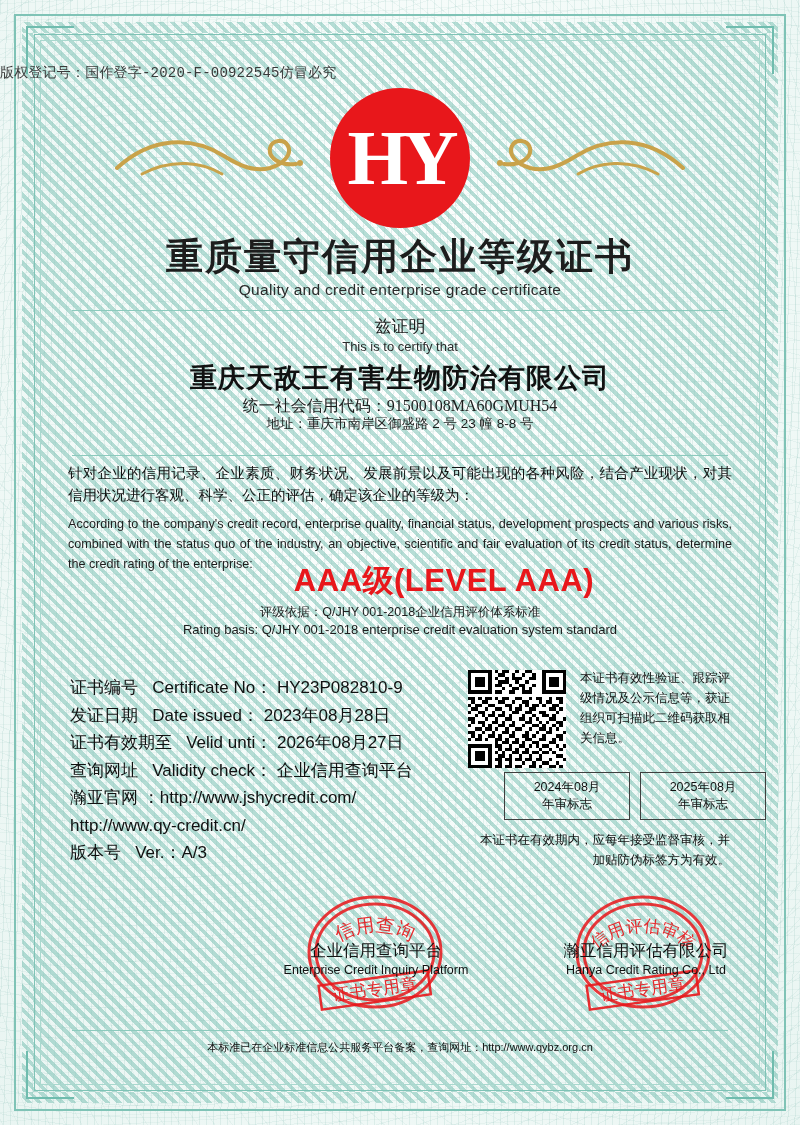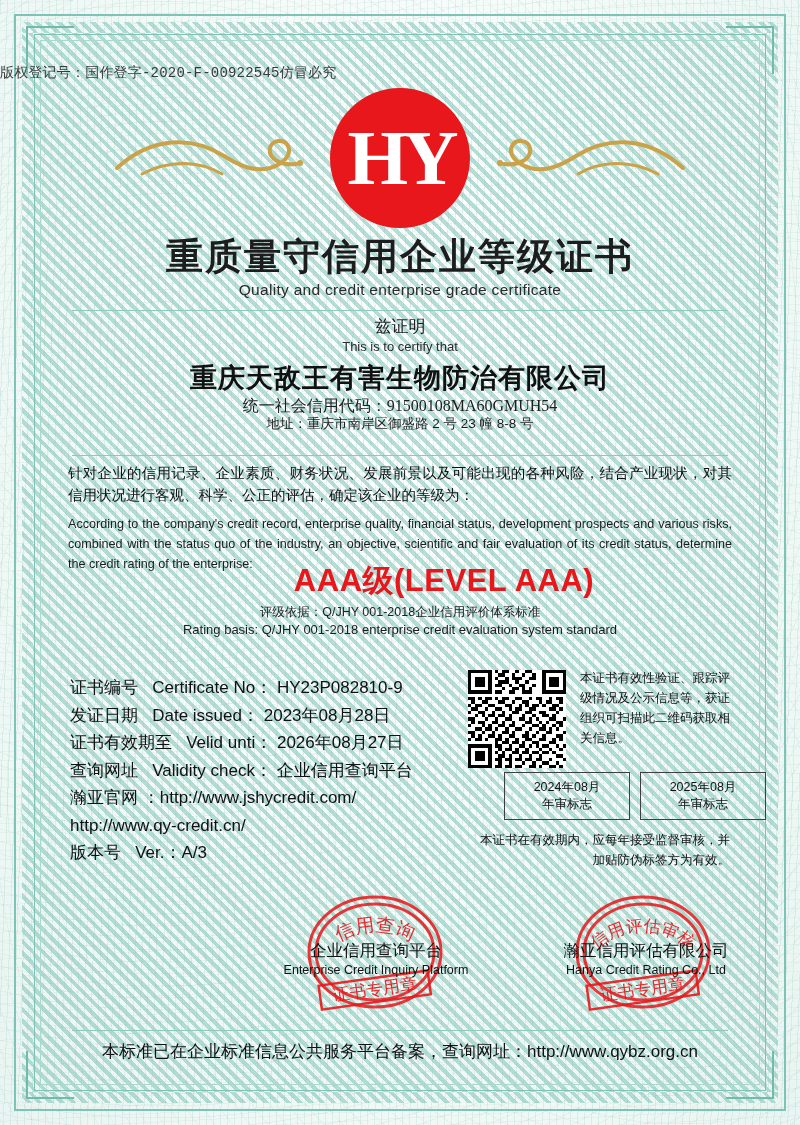--- a/index.html
+++ b/index.html
@@ -196,21 +196,21 @@
     position:absolute;top:963px;font-size:12.5px;color:#111;text-align:center;
   }
   .org-en.l{left:266px;width:220px;}
   .org-en.r{left:536px;width:220px;}
 
   .bottom-rule{
     position:absolute;left:72px;right:72px;top:1030px;height:1px;background:#8ccabd;
   }
   .bottom-note{
     position:absolute;top:1040px;left:0;width:100%;text-align:center;
-    font-size:17px;color:#111;
+    font-size:11px;color:#111;
   }
 </style>
 </head>
 <body>
 
 <div class="cert">
   <div class="guilloche"></div>
   <div class="wave"></div>
 
   <div class="frame-outer"></div>

